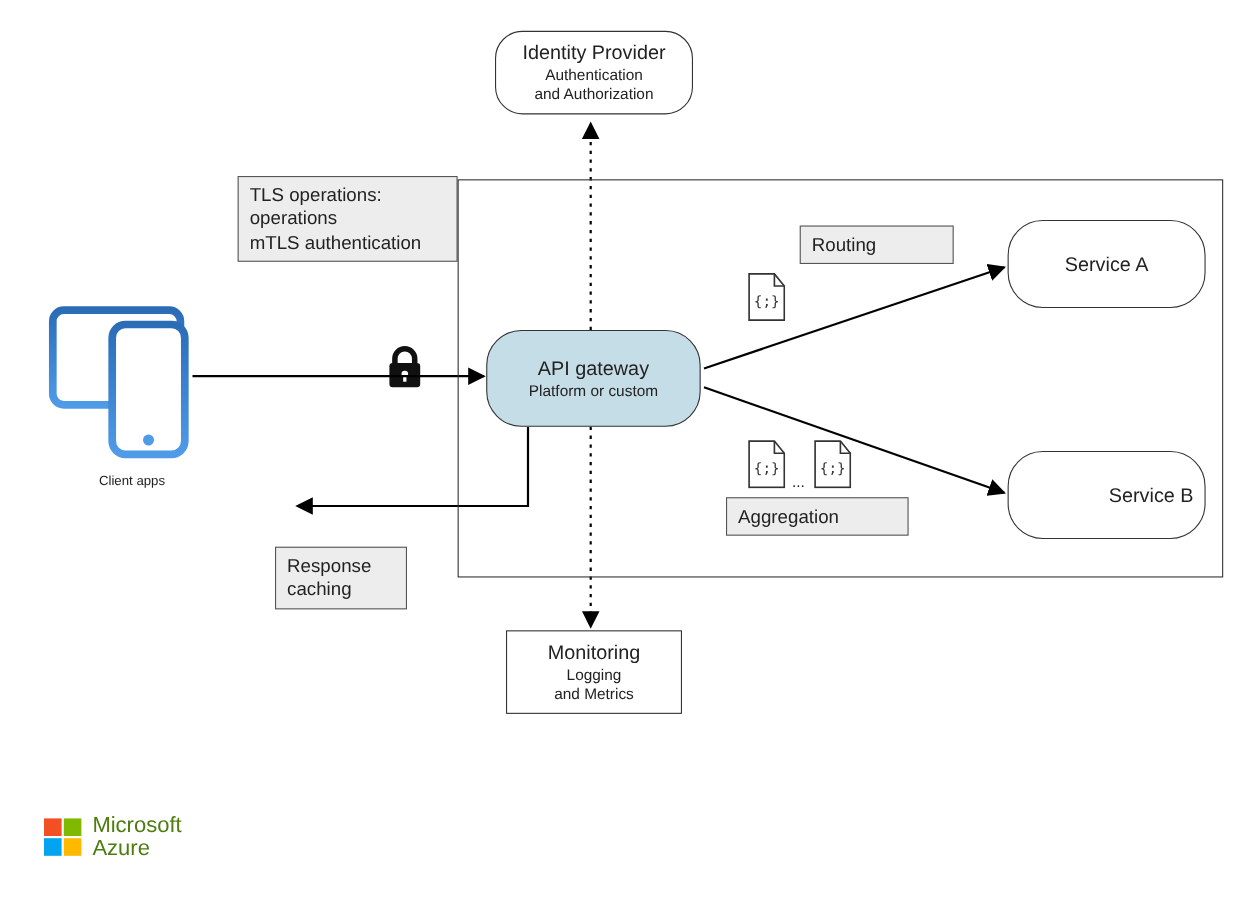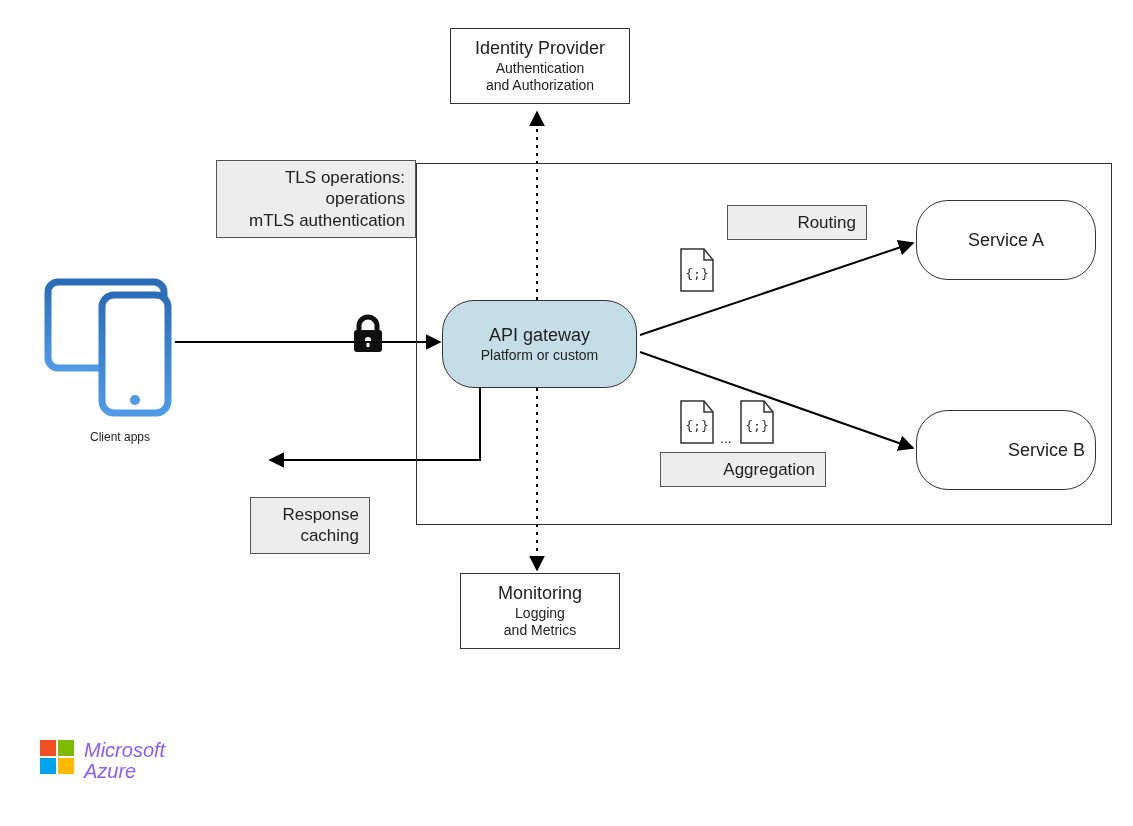--- a/index.html
+++ b/index.html
@@ -29,21 +29,21 @@
     line-height: 1.25;
   }
   .box .sub {
     font-size: 14px;
     line-height: 1.25;
   }
   .label-box {
     position: absolute;
     border: 1px solid #555;
     background: #ededed;
-    text-align: right;
+    text-align: left;
     box-sizing: border-box;
     padding: 6px 10px;
     font-size: 17px;
     line-height: 1.25;
   }
   .rounded {
     border-radius: 32px;
   }
   .gateway {
     background: #c5dde7;
@@ -75,23 +75,23 @@
   .ellipsis {
     position: absolute;
     font-size: 14px;
   }
   
   .azure-logo {
     position: absolute;
     left: 40px;
     top: 740px;
     display: flex;
+    align-items: center;
     gap: 10px;
-    color: #8b5cf6;
-    font-style: italic;
+    color: #4d7c0f;
   }
   .azure-squares {
     display: grid;
     grid-template-columns: 16px 16px;
     grid-template-rows: 16px 16px;
     gap: 2px;
   }
   .sq { width:16px; height:16px; }
   .sq.r { background:#f25022; }
   .sq.g { background:#7fba00; }
@@ -134,21 +134,21 @@
 
     <line x1="537" y1="388" x2="537" y2="570" stroke="#000" stroke-width="2" stroke-dasharray="3 5" marker-end="url(#arrow)"></line>
 
     <line x1="640" y1="335" x2="913" y2="243" stroke="#000" stroke-width="2" marker-end="url(#arrow)"></line>
 
     <line x1="640" y1="352" x2="913" y2="448" stroke="#000" stroke-width="2" marker-end="url(#arrow)"></line>
 
     <path d="M 480 388 L 480 460 L 270 460" fill="none" stroke="#000" stroke-width="2" marker-end="url(#arrow)"></path>
   </svg>
 
-  <div class="box" style="left:450px; top:28px; width:180px;">
+  <div class="box" style="left:450px; top:28px; width:180px;border-radius:25px;">
     <div class="title">Identity Provider</div>
     <div class="sub">Authentication</div>
     <div class="sub">and Authorization</div>
   </div>
 
   <div class="label-box" style="left:216px; top:160px; width:200px;">
     <div>TLS operations:</div>
     <div>operations</div>
     <div>mTLS authentication</div>
   </div>

